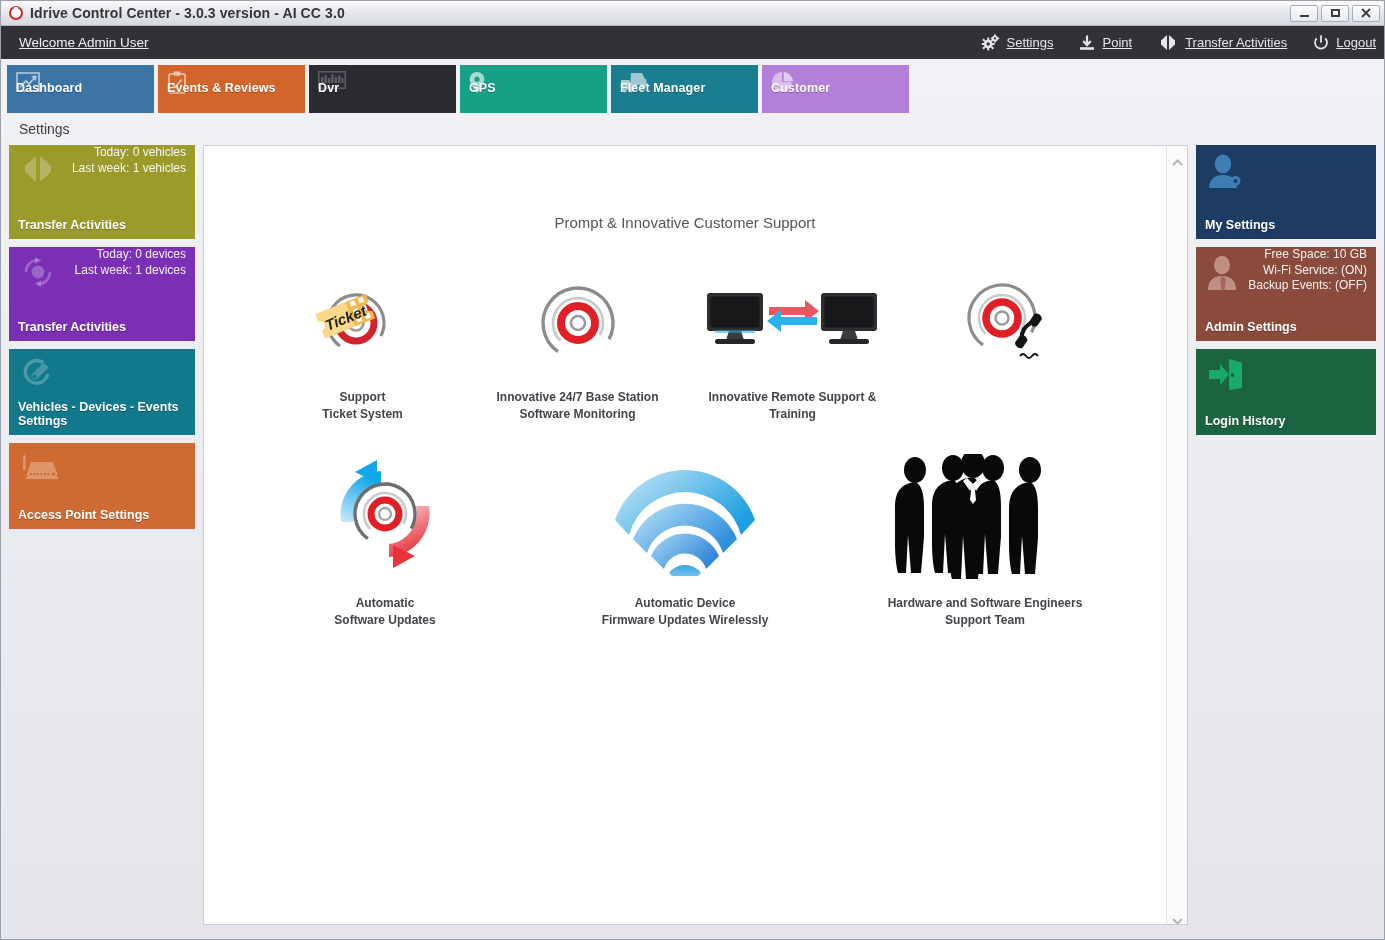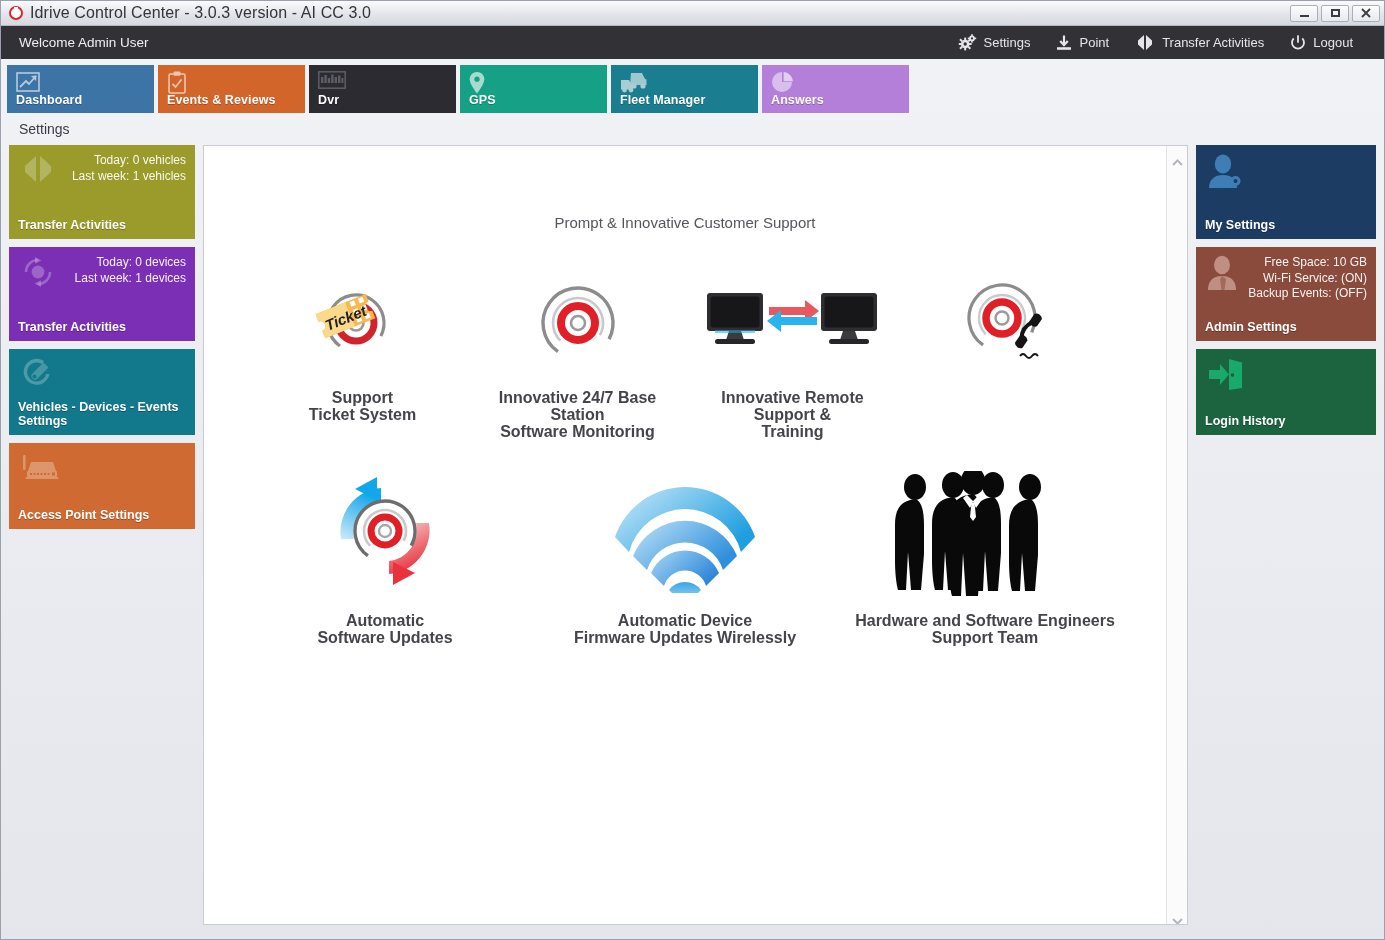--- a/index.html
+++ b/index.html
@@ -25,79 +25,80 @@
     width:14px;height:14px;border-radius:50%;
     border:2px solid #d9232e; margin-right:7px;
     position:relative; background:#fff;
     box-shadow:inset 0 0 0 1px #fff;
   }
   .app-icon:before{
     content:""; position:absolute; left:3px; top:-1px;
     width:4px;height:3px;background:#fff;
   }
   .title-text{
-    font-size:16px; font-weight:normal; color:#34343c;
+    font-size:14px; font-weight:bold; color:#34343c;
     letter-spacing:.1px; white-space:nowrap;
   }
   .win-btns{ margin-left:auto; display:flex; gap:3px; }
   .win-btn{
     width:28px;height:17px;
     background:linear-gradient(#fdfdfe,#e7e9ee);
     border:1px solid #a9aeb9; border-radius:2px;
     display:flex;align-items:center;justify-content:center;
     font-size:10px; color:#3b3b42; line-height:1;
   }
   .win-btn .g-min{display:block;width:9px;height:2px;background:#3b3b42;margin-top:5px;}
   .win-btn .g-max{display:block;width:9px;height:8px;border:2px solid #3b3b42;}
   
   .topbar{
     height:33px; flex:0 0 33px; background:#313136;
-    display:flex; align-items:center; padding:0 31px 0 18px;
+    display:flex; align-items:center; padding:0 8px 0 18px;
     color:#e9e9ec;
+    text-decoration:underline;
   }
   .welcome{ font-size:13.5px; color:#f0f0f2; }
   .topnav{ margin-left:auto; display:flex; align-items:center; gap:26px; }
   .topnav-item{
     display:flex; align-items:center; gap:7px;
     font-size:13px; color:#e6e6ea; cursor:pointer; white-space:nowrap;
   }
   .topnav-item svg{ display:block; }
   
   .tabstrip{
     flex:0 0 52px; display:flex; gap:4px; padding:6px 0 0 6px;
     background:transparent;
   }
   .tab{
     width:147px; height:48px; position:relative;
     padding:6px 0 0 9px; cursor:pointer; color:#fff; overflow:hidden;
   }
   .tab .tab-ico{ opacity:.62; }
   .tab .tab-label{
-    position:absolute; left:9px; bottom:6px;
+    position:absolute; left:9px; bottom:18px;
     font-size:12.5px; font-weight:bold; letter-spacing:.1px;
     text-shadow:0 1px 0 rgba(0,0,0,.25);
   }
   
   .crumb{
     flex:0 0 32px; display:flex; align-items:center; padding-left:18px;
     font-size:14px; color:#3c3c44;
   }
   
   .body{
     flex:1 1 auto; display:flex; padding:0 8px 14px 8px; gap:8px;
     min-height:0;
   }
   .col-side{ width:186px; flex:0 0 186px; display:flex; flex-direction:column; gap:8px; }
   .panel{
     flex:1 1 auto; background:#fff; border:1px solid #c9ccd4;
     position:relative; overflow:hidden; min-width:0;
   }
   
   .tile{
-    position:relative; color:#fff; padding:8px 9px 0 9px;
+    position:relative; color:#fff; padding:0 9px 0 9px;
     cursor:pointer; overflow:hidden;
   }
   .tile .tile-stats{
     text-align:right; font-size:12px; line-height:15.5px;
     color:rgba(255,255,255,.93); white-space:nowrap;
   }
   .tile .tile-label{
     position:absolute; left:9px; bottom:7px; right:6px;
     font-size:12.5px; font-weight:bold; line-height:14px;
     text-shadow:0 1px 0 rgba(0,0,0,.28);
@@ -127,21 +128,21 @@
   .row{ display:flex; justify-content:center; }
   .row1 .cell{ width:215px; }
   .row2 .cell{ width:300px; }
   .cell{
     display:flex; flex-direction:column; align-items:center;
     padding:0 4px;
   }
   .cell-art{ height:104px; display:flex; align-items:center; justify-content:center; }
   .row2 .cell-art{ height:130px; }
   .cell-label{
-    margin-top:14px; font-size:16px; font-weight:bold;
+    margin-top:14px; font-size:12px; font-weight:bold;
     color:#44444b; line-height:17px; white-space:pre-line;
   }
   .row2 { margin-top:28px; }
 </style>
 </head>
 <body>
 
 <div class="window">
 
   <div class="titlebar">
@@ -292,21 +293,21 @@
       <span class="tab-label">Fleet Manager</span>
     </div>
 
     <div class="tab" style="background:#b37fd9">
       <span class="tab-ico">
         <svg width="24" height="24" viewBox="0 0 24 24">
           <path d="M11 11 L11 1 A10 10 0 0 0 11 21 A10 10 0 0 0 21 11 Z" fill="#fff" opacity=".8"></path>
           <path d="M12.6 1.1 A10 10 0 0 1 22 10.3 L12.6 10.3 Z" fill="#fff"></path>
         </svg>
       </span>
-      <span class="tab-label">Answers</span>
+      <span class="tab-label">Customer</span>
     </div>
   </div>
 
   <div class="crumb">
     <span>Settings</span>
   </div>
 
   <div class="body">
 
     <div class="col-side">

